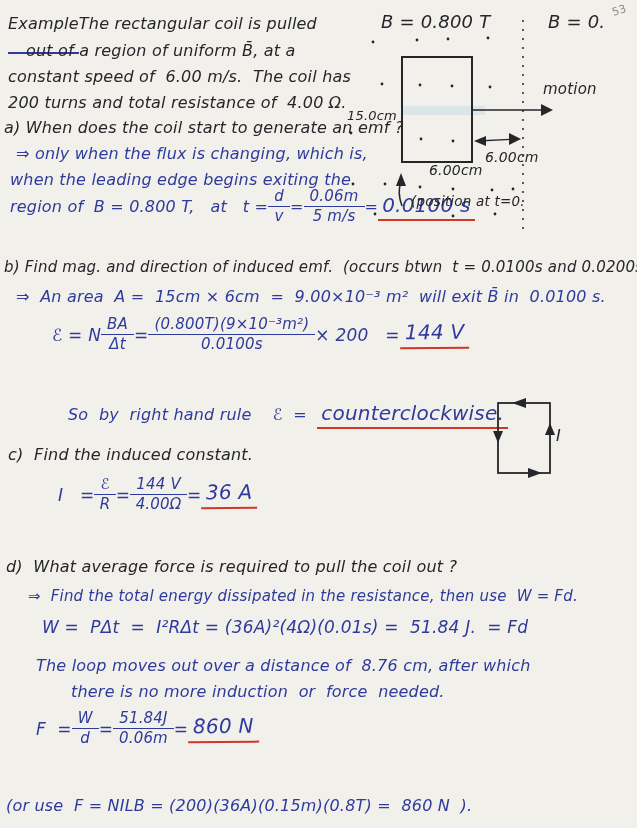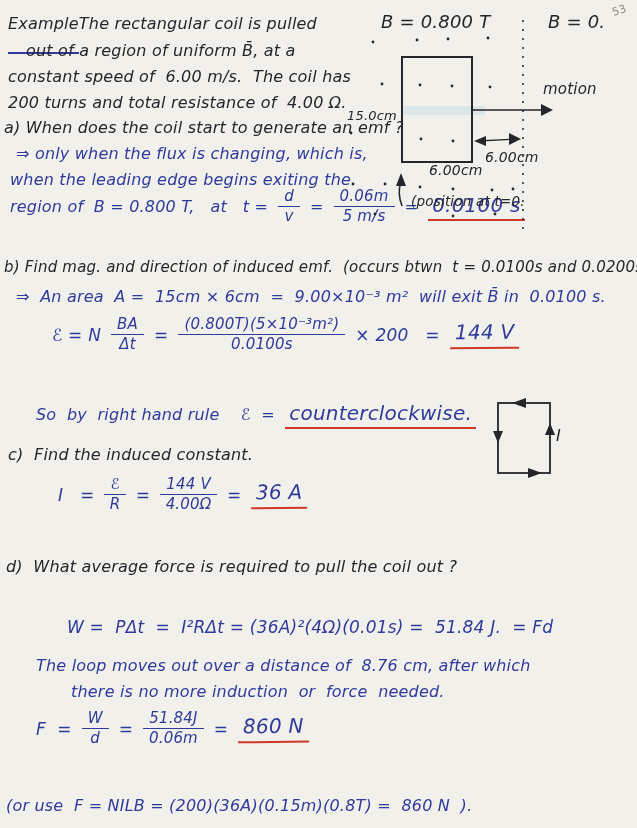--- a/index.html
+++ b/index.html
@@ -25,21 +25,21 @@
   .blue{color:var(--ink-blue);}
   .fs16{font-size:16px;}
   .fs15{font-size:15px;}
   .fs135{font-size:13.5px;}
   .example{
     color:var(--ink-black);
     border-bottom:2px solid var(--ink-blue);
     padding-bottom:19px;
   }
   .frow{
-    position:absolute;display:flex;align-items:center;gap:10px;
+    position:absolute;display:flex;align-items:center;
     color:var(--ink-blue);font-size:17px;white-space:pre;
   }
   .frac{display:inline-flex;flex-direction:column;align-items:center;
     line-height:1.15;font-size:15px;}
   .frac .num{border-bottom:1.6px solid currentColor;padding:0 6px 1px;}
   .frac .den{padding-top:1px;}
   .ans{
     font-size:20px;padding:0 5px 3px;
     border-bottom:2.6px solid var(--ink-red);
     transform:rotate(-.6deg);
@@ -124,25 +124,25 @@
     <polygon class="fill-ink" points="51,186 56,173 61,186"></polygon>
     <text x="66" y="206" font-size="13.5">(position at t=0.</text>
   </svg>
 
   <div class="line fs15 black" style="top:258px;left:4px;">b) Find mag. and direction of induced emf.  (occurs btwn  t = 0.0100s and 0.0200s)</div>
   <div class="line fs16 blue" style="top:287px;left:16px;">⇒  An area  A =  15cm × 6cm  =  9.00×10⁻³ m²  will exit B̄ in  0.0100 s.</div>
   <div class="frow" style="top:316px;left:52px;justify-content:space-between;">
     <span>ℰ = N</span>
     <span class="frac"><span class="num">BA</span><span class="den">Δt</span></span>
     <span>=</span>
-    <span class="frac"><span class="num">(0.800T)(5×10⁻³m²)</span><span class="den">0.0100s</span></span>
+    <span class="frac"><span class="num">(0.800T)(9×10⁻³m²)</span><span class="den">0.0100s</span></span>
     <span>× 200   =</span>
     <span class="ans">144 V</span>
   </div>
-  <div class="line fs16 blue" style="top:401px;left:36px;"><span>So  by  right hand rule    ℰ  =  </span><span class="ans-inline">counterclockwise.</span></div>
+  <div class="line fs16 blue" style="top:401px;left:68px;"><span>So  by  right hand rule    ℰ  =  </span><span class="ans-inline">counterclockwise.</span></div>
 
   <svg style="left:488px;top:393px;" width="85" height="92" viewBox="0 0 85 92">
     <rect class="stroke-ink" x="10" y="10" width="52" height="70" stroke-width="1.8"></rect>
     <polygon class="fill-ink" points="38,5 24,10 38,15"></polygon>
     <polygon class="fill-ink" points="5,38 10,50 15,38"></polygon>
     <polygon class="fill-ink" points="40,75 54,80 40,85"></polygon>
     <polygon class="fill-ink" points="57,42 62,30 67,42"></polygon>
     <text x="68" y="48" font-size="16">I</text>
   </svg>
 
@@ -150,21 +150,22 @@
   <div class="frow" style="top:476px;left:58px;">
     <span>I   =</span>
     <span class="frac"><span class="num">ℰ</span><span class="den">R</span></span>
     <span>=</span>
     <span class="frac"><span class="num">144 V</span><span class="den">4.00Ω</span></span>
     <span>=</span>
     <span class="ans">36 A</span>
   </div>
 
   <div class="line fs16 black" style="top:557px;left:6px;">d)  What average force is required to pull the coil out ?</div>
-  <div class="line blue" style="top:617px;left:42px;font-size:17px;margin-left:25px;">W =  PΔt  =  I²RΔt = (36A)²(4Ω)(0.01s) =  51.84 J.  = Fd</div>
+  <div class="line fs15 blue" style="top:587px;left:28px;">⇒  Find the total energy dissipated in the resistance, then use  W = Fd.</div>
+  <div class="line blue" style="top:617px;left:42px;font-size:17px;">W =  PΔt  =  I²RΔt = (36A)²(4Ω)(0.01s) =  51.84 J.  = Fd</div>
   <div class="line fs16 blue" style="top:656px;left:36px;">The loop moves out over a distance of  8.76 cm, after which</div>
   <div class="line fs16 blue" style="top:682px;left:24px;margin-left:47px;">there is no more induction  or  force  needed.</div>
   <div class="frow" style="top:710px;left:36px;">
     <span>F  =</span>
     <span class="frac"><span class="num">W</span><span class="den">d</span></span>
     <span>=</span>
     <span class="frac"><span class="num">51.84J</span><span class="den">0.06m</span></span>
     <span>=</span>
     <span class="ans">860 N</span>
   </div>

